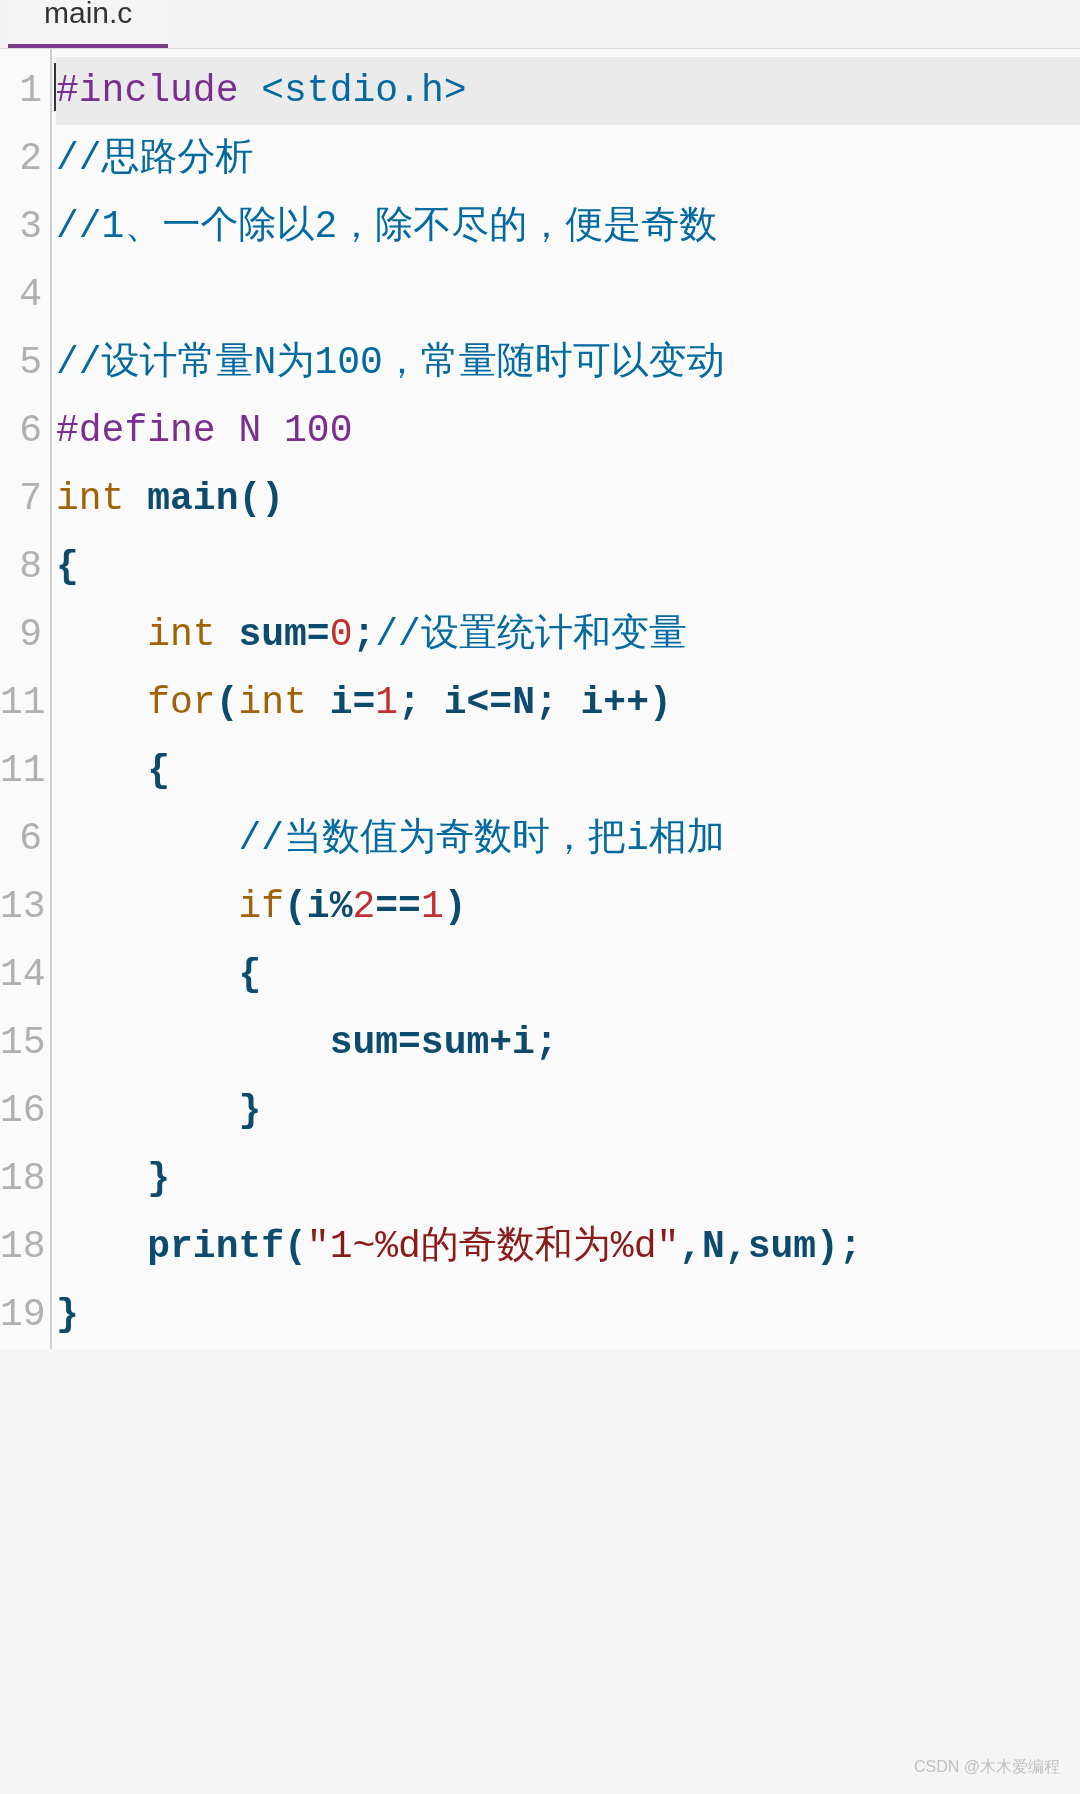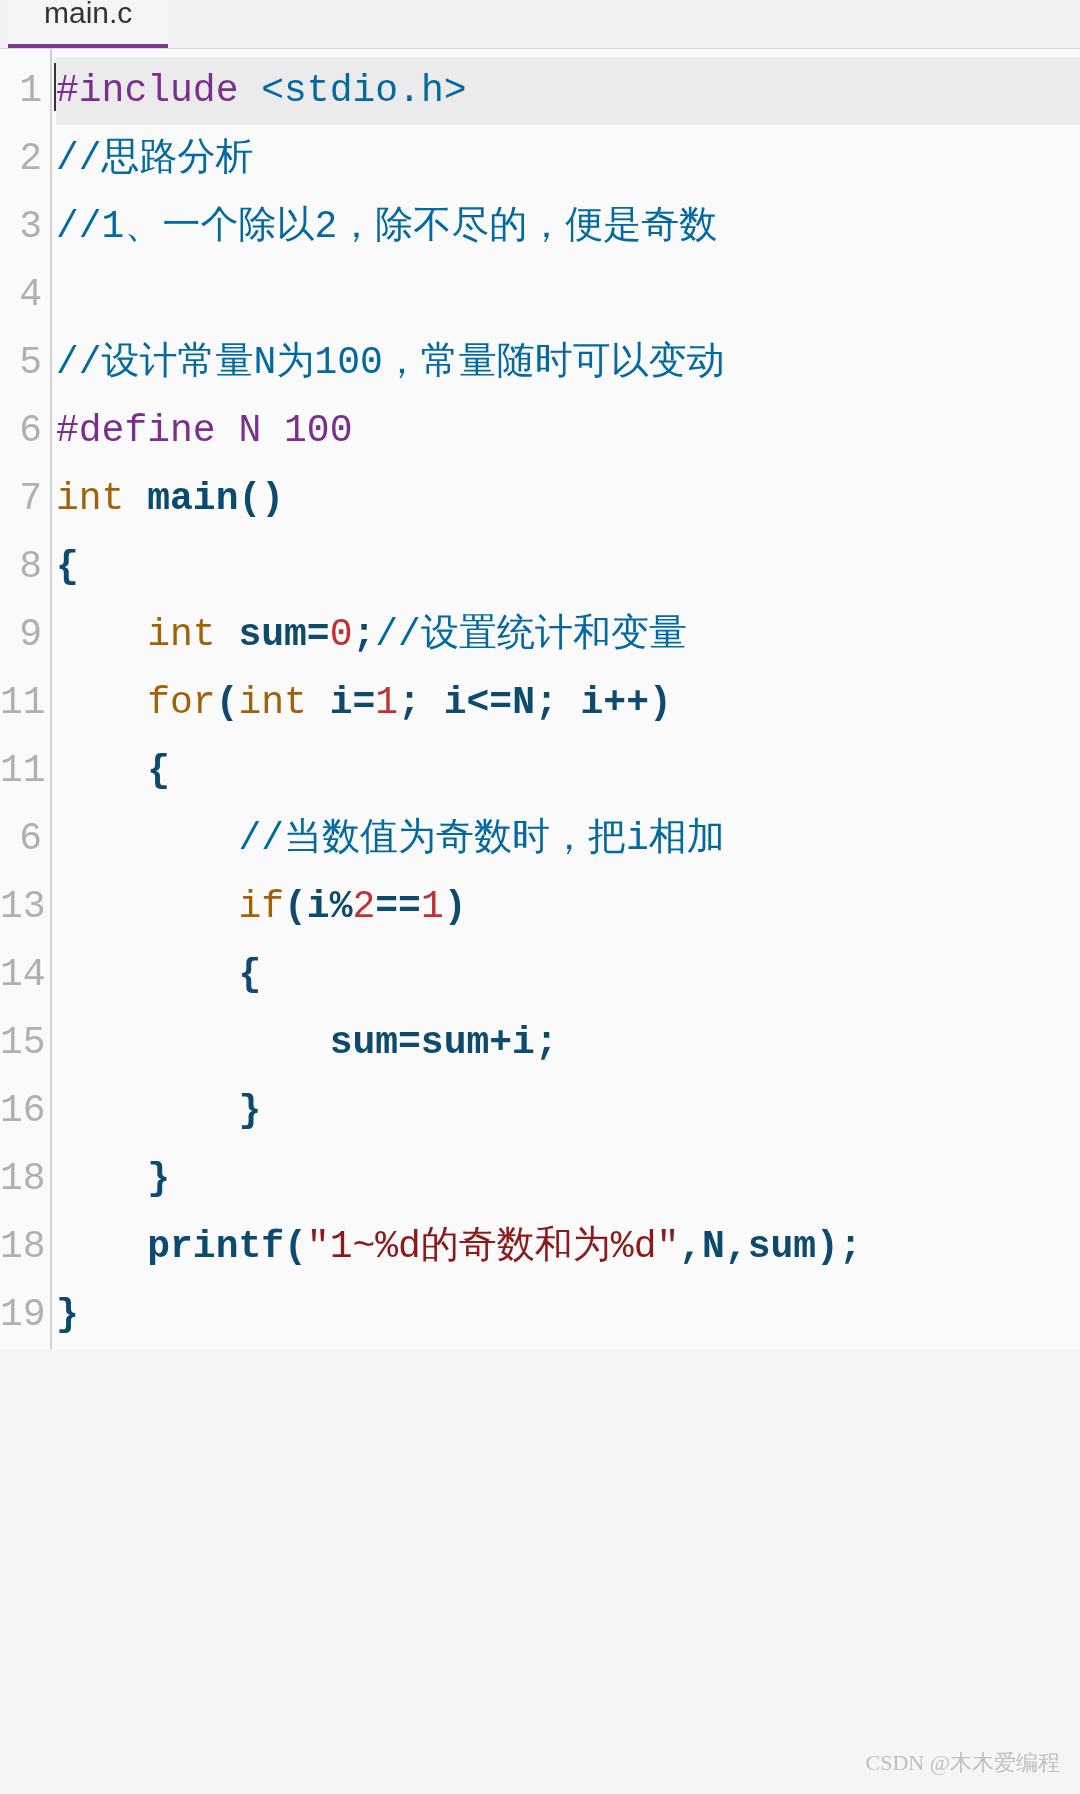--- a/index.html
+++ b/index.html
@@ -66,23 +66,23 @@
   background: #333;
   vertical-align: middle;
   margin-left: -2px;
   position: relative;
   top: -4px;
 }
 .watermark {
   position: fixed;
   right: 20px;
   bottom: 16px;
-  font-size: 22px;
+  font-size: 16px;
   color: #c0c0c0;
-  font-family: Liberation Serif, serif;
+  font-family: Liberation Sans, sans-serif;
 }
 </style>
 </head>
 <body>
 
 <div class="tab-bar">
   <div class="tab">main.c</div>
 </div>
 
 <div class="editor">

